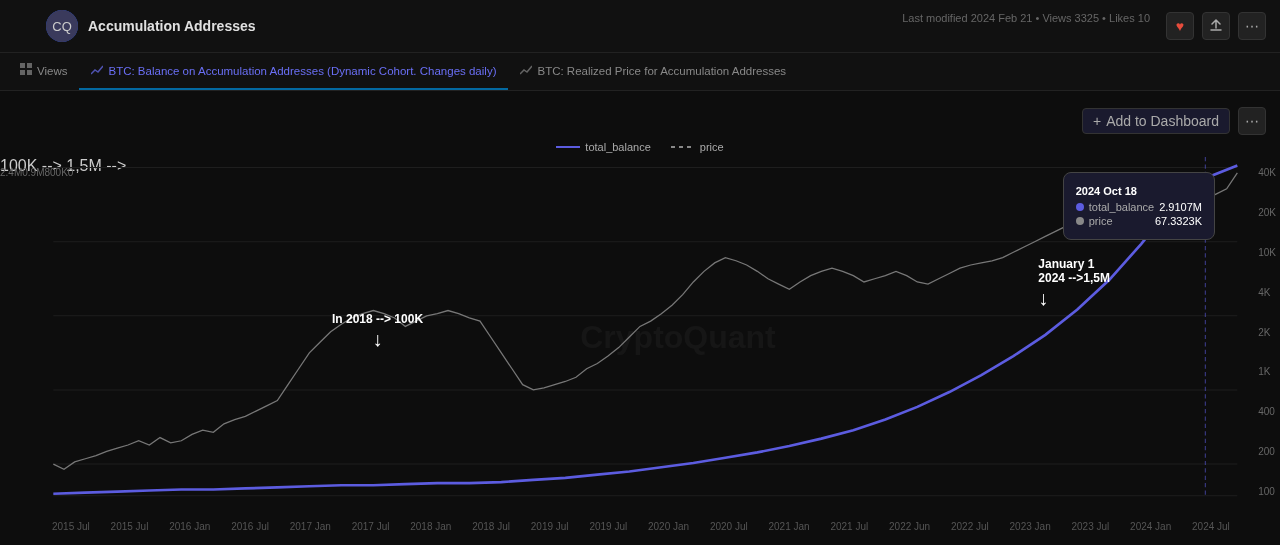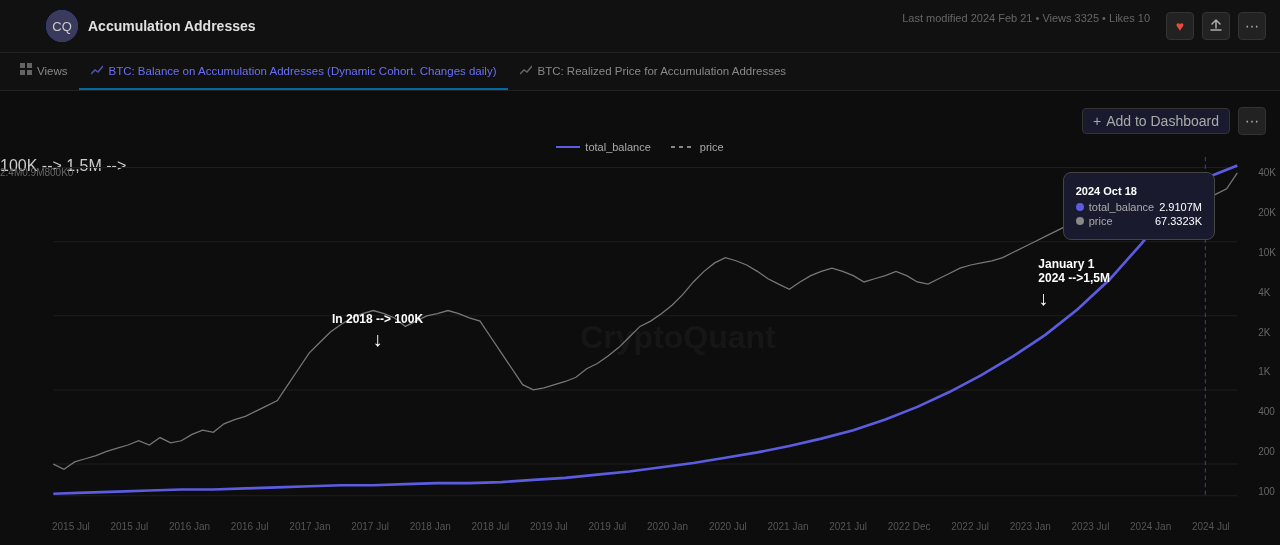--- a/index.html
+++ b/index.html
@@ -415,20 +415,20 @@
     <span>2017 Jan</span>
     <span>2017 Jul</span>
     <span>2018 Jan</span>
     <span>2018 Jul</span>
     <span>2019 Jul</span>
     <span>2019 Jul</span>
     <span>2020 Jan</span>
     <span>2020 Jul</span>
     <span>2021 Jan</span>
     <span>2021 Jul</span>
-    <span>2022 Dec</span>
+    <span>2022 Jun</span>
     <span>2022 Jul</span>
     <span>2023 Jan</span>
     <span>2023 Jul</span>
     <span>2024 Jan</span>
     <span>2024 Jul</span>
   </div>
 </div>
 
 </body></html>

